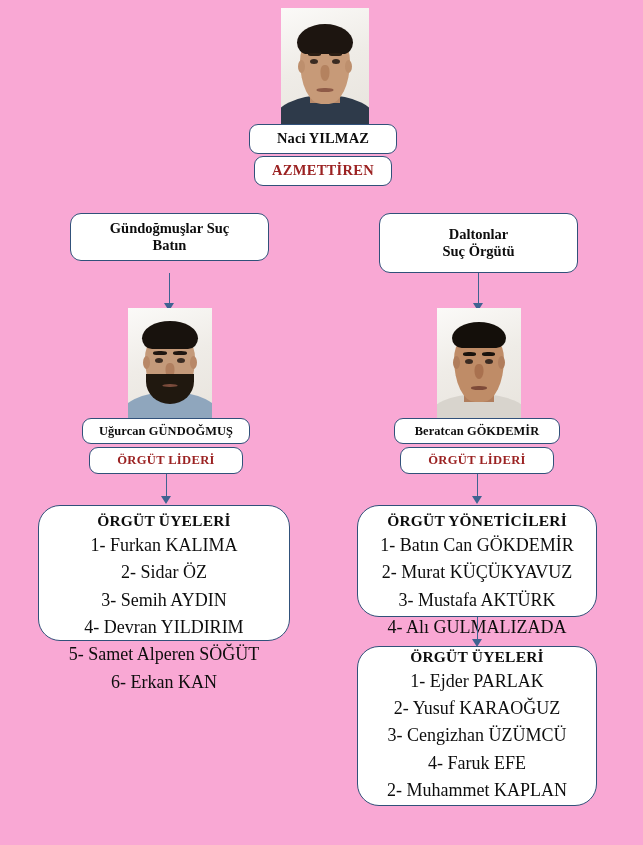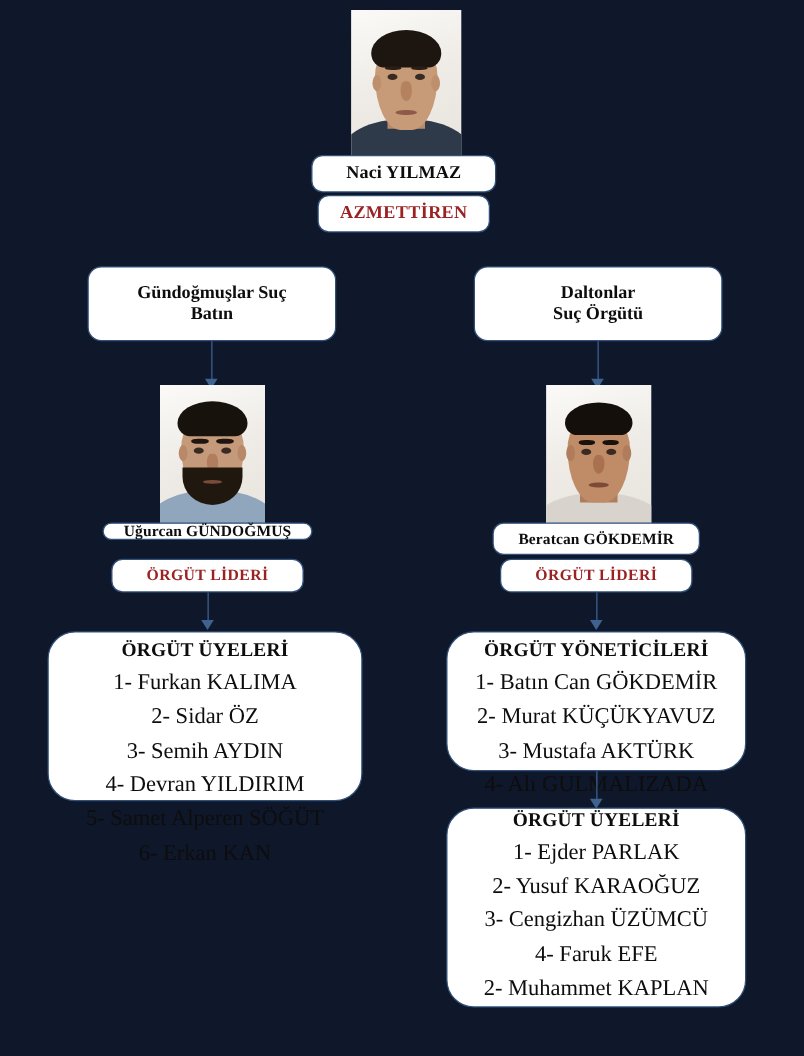--- a/index.html
+++ b/index.html
@@ -7,21 +7,21 @@
     padding: 0;
     background: #ffffff;
   }
   body {
     font-family: "Liberation Serif", "DejaVu Serif", serif;
   }
   #page {
     position: relative;
     width: 643px;
     height: 845px;
-    background: #0f172a;
+    background: #f9a8d4;
     overflow: hidden;
   }
 
   
   .box {
     position: absolute;
     box-sizing: border-box;
     border: 1.4px solid #31517a;
     border-radius: 11px;
     background: #ffffff;
@@ -195,21 +195,21 @@
   </div>
 
   <div class="box tight nameplate" style="left:249px; top:124px; width:148px; height:30px;">
     <span class="title-line">Naci YILMAZ</span>
   </div>
 
   <div class="box tight roleplate" style="left:254px; top:156px; width:138px; height:30px;">
     <span class="title-line">AZMETTİREN</span>
   </div>
 
-  <div class="box orgbox" style="left:70px; top:213px; width:199px; height:60px;">
+  <div class="box orgbox" style="left:70px; top:213px; width:199px; height:48px;">
     <span class="title-line">Gündoğmuşlar Suç</span>
     <span class="title-line">Batın</span>
   </div>
 
   <div class="conn" style="left:168.5px; top:273px; width:1.6px; height:32px;"></div>
   <div class="arrowhead" style="left:164px; top:303px;"></div>
 
   <div class="photo" style="left:128px; top:308px; width:84px; height:118px;">
     <div class="bg"></div>
     <div class="shoulders" style="bottom:0; width:100px; height:34px; background:#8fa6bd;"></div>
@@ -220,21 +220,21 @@
     <div class="ear" style="right:15px; top:48px; width:7px; height:13px; background:#b88868;"></div>
     <div class="brow" style="left:25px; top:43px; width:14px; height:4px; background:#1e1510;"></div>
     <div class="brow" style="right:25px; top:43px; width:14px; height:4px; background:#1e1510;"></div>
     <div class="eye" style="left:27px; top:50px; width:8px; height:5px;"></div>
     <div class="eye" style="right:27px; top:50px; width:8px; height:5px;"></div>
     <div class="nose" style="top:55px; width:9px; height:15px; background:#b07e5e;"></div>
     <div class="beard" style="top:66px; width:48px; height:30px; background:#20180f;"></div>
     <div class="mouth" style="top:76px; width:15px; height:3px; background:#7a4b3b;"></div>
   </div>
 
-  <div class="box tight nameplate small" style="left:82px; top:418px; width:168px; height:14px;">
+  <div class="box tight nameplate small" style="left:82px; top:418px; width:168px; height:26px;">
     <span class="title-line">Uğurcan GÜNDOĞMUŞ</span>
   </div>
 
   <div class="box tight roleplate small" style="left:89px; top:447px; width:154px; height:27px;">
     <span class="title-line">ÖRGÜT LİDERİ</span>
   </div>
 
   <div class="conn" style="left:165.5px; top:474px; width:1.6px; height:24px;"></div>
   <div class="arrowhead" style="left:161px; top:496px;"></div>
 

